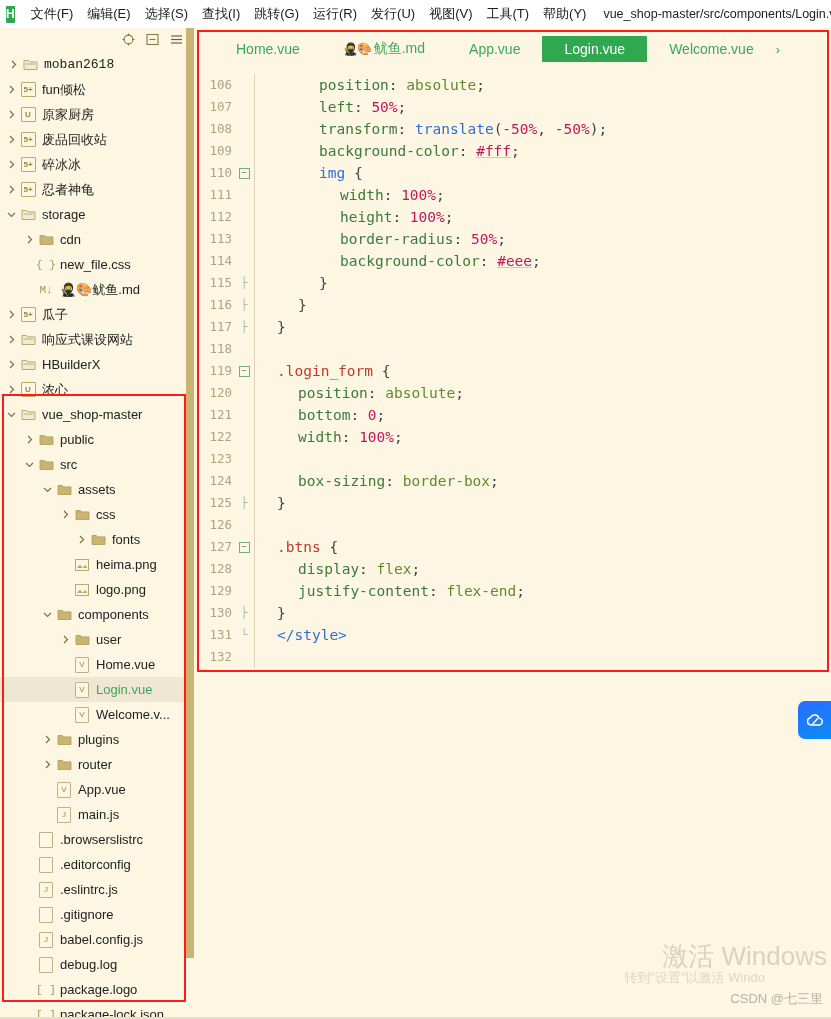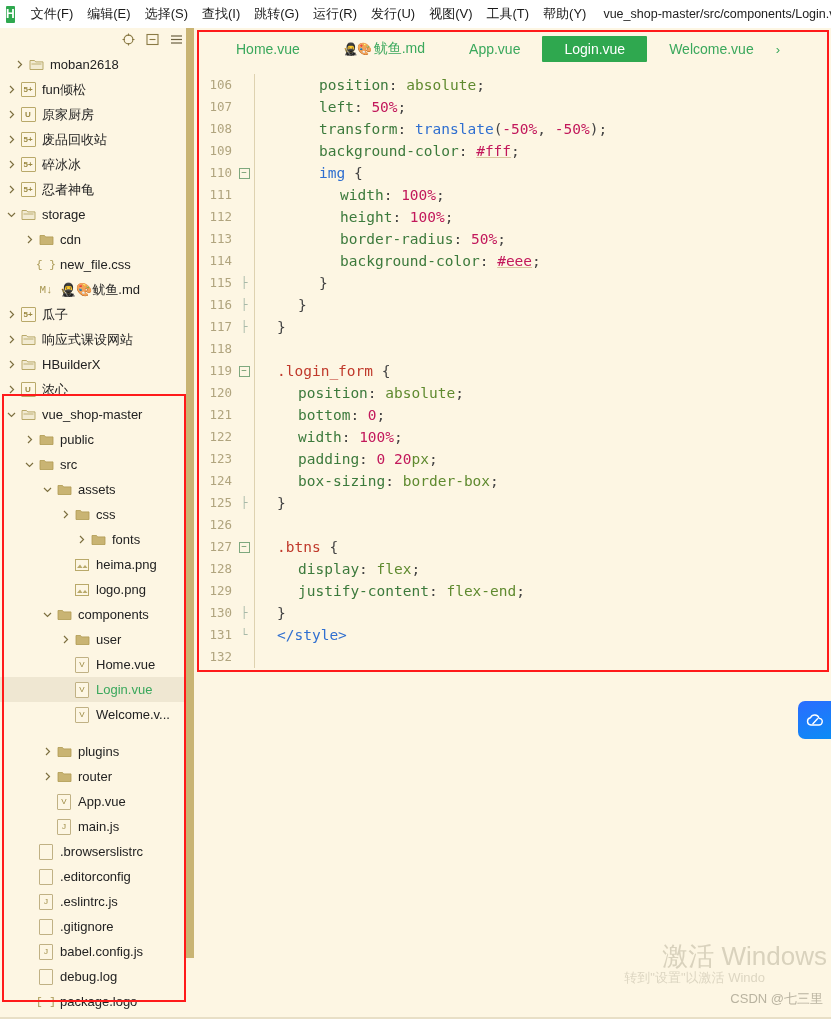--- a/index.html
+++ b/index.html
@@ -315,21 +315,21 @@
     </div>
     <div class="ticon">
       <svg width="13" height="13" viewBox="0 0 13 13">
           <line x1="1" y1="3" x2="12" y2="3" stroke="#6b6140" stroke-width="1.2"></line>
           <line x1="1" y1="6.5" x2="12" y2="6.5" stroke="#6b6140" stroke-width="1.2"></line>
           <line x1="1" y1="10" x2="12" y2="10" stroke="#6b6140" stroke-width="1.2"></line>
         </svg>
     </div>
   </div>
   <div class="tree" id="tree">
-      <div class="row" style="padding-left: 14px;">
+      <div class="row" style="padding-left: 8px; font-family: Liberation Mono, monospace;">
         <span class="arrow">
           <svg width="9" height="9" viewBox="0 0 9 9">
             <path d="M3 1l3.5 3.5L3 8" fill="none" stroke="#7d7040" stroke-width="1.2"></path>
           </svg>
         </span>
         <span class="ico">
           <svg width="15" height="13" viewBox="0 0 15 13">
             <path d="M1 2.5h4.5l1.2 1.4H14v7.6H1z" fill="#F2EBD2" stroke="#b9a96a" stroke-width="1"></path>
             <line x1="2.5" y1="6" x2="12.5" y2="6" stroke="#b9a96a" stroke-width="0.9"></line>
           </svg>
@@ -621,21 +621,21 @@
         </span>
         <span class="rowlabel green">Login.vue</span>
       </div>
       <div class="row" style="padding-left: 60px;">
         <span class="arrow none"></span>
         <span class="ico">
           <span class="fileicon">V</span>
         </span>
         <span class="rowlabel">Welcome.v...</span>
       </div>
-      <div class="row" style="padding-left: 42px; margin-top: 12px;">
+      <div class="row" style="padding-left: 42px;">
         <span class="arrow">
           <svg width="9" height="9" viewBox="0 0 9 9">
             <path d="M3 1l3.5 3.5L3 8" fill="none" stroke="#7d7040" stroke-width="1.2"></path>
           </svg>
         </span>
         <span class="ico">
           <svg width="15" height="13" viewBox="0 0 15 13">
             <path d="M1 2.5h4.5l1.2 1.4H14v7.6H1z" fill="#C9B473" stroke="#b09a52" stroke-width="0.8"></path>
           </svg>
         </span>
@@ -761,21 +761,21 @@
       <div class="cline"><span class="ln">113</span><span class="fold"></span><span class="guide"></span><span class="ctext" style="padding-left:73px"><span class="t-prop">border-radius</span><span class="t-punct">: </span><span class="t-num">50%</span><span class="t-punct">;</span></span></div>
       <div class="cline"><span class="ln">114</span><span class="fold"></span><span class="guide"></span><span class="ctext" style="padding-left:73px"><span class="t-prop">background-color</span><span class="t-punct">: </span><span class="t-hash">#eee</span><span class="t-punct">;</span></span></div>
       <div class="cline"><span class="ln">115</span><span class="fold"><span style="color:#a8b9a8;font-size:11px;">├</span></span><span class="guide"></span><span class="ctext" style="padding-left:52px"><span class="t-punct">}</span></span></div>
       <div class="cline"><span class="ln">116</span><span class="fold"><span style="color:#a8b9a8;font-size:11px;">├</span></span><span class="guide"></span><span class="ctext" style="padding-left:31px"><span class="t-punct">}</span></span></div>
       <div class="cline"><span class="ln">117</span><span class="fold"><span style="color:#a8b9a8;font-size:11px;">├</span></span><span class="guide"></span><span class="ctext" style="padding-left:10px"><span class="t-punct">}</span></span></div>
       <div class="cline"><span class="ln">118</span><span class="fold"></span><span class="guide"></span><span class="ctext" style="padding-left:10px"></span></div>
       <div class="cline"><span class="ln">119</span><span class="fold"><span class="foldbox">−</span></span><span class="guide"></span><span class="ctext" style="padding-left:10px"><span class="t-sel">.login_form</span><span class="t-punct"> {</span></span></div>
       <div class="cline"><span class="ln">120</span><span class="fold"></span><span class="guide"></span><span class="ctext" style="padding-left:31px"><span class="t-prop">position</span><span class="t-punct">: </span><span class="t-val">absolute</span><span class="t-punct">;</span></span></div>
       <div class="cline"><span class="ln">121</span><span class="fold"></span><span class="guide"></span><span class="ctext" style="padding-left:31px"><span class="t-prop">bottom</span><span class="t-punct">: </span><span class="t-num">0</span><span class="t-punct">;</span></span></div>
       <div class="cline"><span class="ln">122</span><span class="fold"></span><span class="guide"></span><span class="ctext" style="padding-left:31px"><span class="t-prop">width</span><span class="t-punct">: </span><span class="t-num">100%</span><span class="t-punct">;</span></span></div>
-      <div class="cline"><span class="ln">123</span><span class="fold"></span><span class="guide"></span><span class="ctext" style="padding-left:31px"><span class="t-prop">padding</span><span class="t-punct">: </span><span class="t-num">0</span><span class="t-punct"> </span><span class="t-num">20</span><span class="t-val">px</span><span class="t-punct">;</span></span></div>
+      <div class="cline"><span class="ln">123</span><span class="fold"></span><span class="guide"></span></div>
       <div class="cline"><span class="ln">124</span><span class="fold"></span><span class="guide"></span><span class="ctext" style="padding-left:31px"><span class="t-prop">box-sizing</span><span class="t-punct">: </span><span class="t-val">border-box</span><span class="t-punct">;</span></span></div>
       <div class="cline"><span class="ln">125</span><span class="fold"><span style="color:#a8b9a8;font-size:11px;">├</span></span><span class="guide"></span><span class="ctext" style="padding-left:10px"><span class="t-punct">}</span></span></div>
       <div class="cline"><span class="ln">126</span><span class="fold"></span><span class="guide"></span><span class="ctext" style="padding-left:10px"></span></div>
       <div class="cline"><span class="ln">127</span><span class="fold"><span class="foldbox">−</span></span><span class="guide"></span><span class="ctext" style="padding-left:10px"><span class="t-sel">.btns</span><span class="t-punct"> {</span></span></div>
       <div class="cline"><span class="ln">128</span><span class="fold"></span><span class="guide"></span><span class="ctext" style="padding-left:31px"><span class="t-prop">display</span><span class="t-punct">: </span><span class="t-val">flex</span><span class="t-punct">;</span></span></div>
       <div class="cline"><span class="ln">129</span><span class="fold"></span><span class="guide"></span><span class="ctext" style="padding-left:31px"><span class="t-prop">justify-content</span><span class="t-punct">: </span><span class="t-val">flex-end</span><span class="t-punct">;</span></span></div>
       <div class="cline"><span class="ln">130</span><span class="fold"><span style="color:#a8b9a8;font-size:11px;">├</span></span><span class="guide"></span><span class="ctext" style="padding-left:10px"><span class="t-punct">}</span></span></div>
       <div class="cline"><span class="ln">131</span><span class="fold"><span style="color:#a8b9a8;font-size:11px;">└</span></span><span class="guide"></span><span class="ctext" style="padding-left:10px"><span class="t-tag">&lt;/style&gt;</span></span></div>
       <div class="cline"><span class="ln">132</span><span class="fold"></span><span class="guide"></span><span class="ctext" style="padding-left:10px"></span></div>
     </div>

